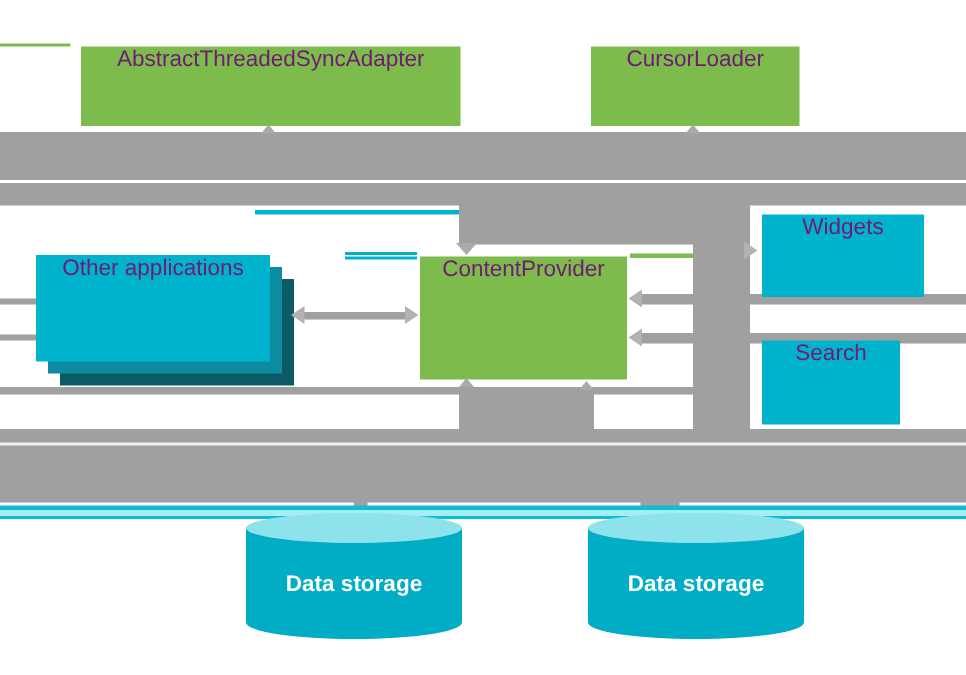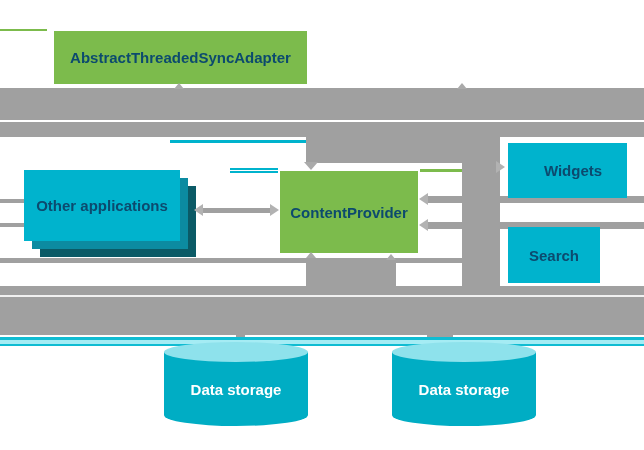--- a/index.html
+++ b/index.html
@@ -2,22 +2,22 @@
 <html><head>
 <meta charset="utf-8">
 <style>
   html,body{margin:0;padding:0;background:#ffffff;}
   .stage{
     position:relative;width:644px;height:450px;background:#ffffff;
     overflow:hidden;font-family:"Liberation Sans",sans-serif;
   }
   .abs{position:absolute;}
   .node{
-    position:absolute;display:flex;align-items:center;justify-content:center;
-    color:#0c4a6e;font-weight:bold;font-size:15px;text-align:center;z-index:3;
+    position:absolute;display:flex;align-items:flex-start;justify-content:center;
+    color:#701a75;font-weight:normal;font-size:15px;text-align:center;z-index:3;
   }
   .green{background:#7cbb4c;}
   .cyan{background:#00b3cd;}
   .band{position:absolute;background:#a0a0a0;z-index:1;}
   .tri{position:absolute;width:0;height:0;z-index:4;}
   .tri-up{border-left:5px solid transparent;border-right:5px solid transparent;border-bottom:6px solid #aaaaaa;}
   .tri-down{border-left:7px solid transparent;border-right:7px solid transparent;border-top:8px solid #aaaaaa;}
   .tri-left{border-top:6px solid transparent;border-bottom:6px solid transparent;border-right:9px solid #b2b2b2;}
   .tri-right{border-top:6px solid transparent;border-bottom:6px solid transparent;border-left:9px solid #b2b2b2;}
   .cyl{position:absolute;width:120px;height:88px;z-index:3;}
@@ -79,32 +79,35 @@
   <div class="band" style="left:236px;top:334px;width:9px;height:5px;"></div>
   <div class="band" style="left:427px;top:334px;width:26px;height:4px;"></div>
 
   <div class="glitch" style="left:0;top:337px;width:644px;height:3px;background:#10bcd2;"></div>
   <div class="glitch" style="left:0;top:340px;width:644px;height:4px;background:#a5ecf4;"></div>
   <div class="glitch" style="left:0;top:344px;width:644px;height:2px;background:#10bcd2;"></div>
 
   <div class="node green" style="left:54px;top:31px;width:253px;height:53px;">
     <span>AbstractThreadedSyncAdapter</span>
   </div>
+  <div class="node green" style="left:394px;top:31px;width:139px;height:53px;">
+    <span>CursorLoader</span>
+  </div>
 
   <div class="abs" style="left:40px;top:186px;width:156px;height:71px;background:#0b5a66;z-index:2;"></div>
   <div class="abs" style="left:32px;top:178px;width:156px;height:71px;background:#0c8ba1;z-index:2;"></div>
   <div class="node green" style="left:280px;top:171px;width:138px;height:82px;">
     <span>ContentProvider</span>
   </div>
 
   <div class="node cyan" style="left:24px;top:170px;width:156px;height:71px;">
     <span>Other applications</span>
   </div>
 
-  <div class="node cyan" style="left:508px;top:143px;width:108px;height:55px;padding-left:11px;">
+  <div class="node cyan" style="left:508px;top:143px;width:108px;height:55px;">
     <span>Widgets</span>
   </div>
   <div class="node cyan" style="left:508px;top:227px;width:92px;height:56px;">
     <span>Search</span>
   </div>
 
   <div class="cyl" style="left:164px;top:342px;">
     <div class="cyl-body">
       <span>Data storage</span>
     </div>

